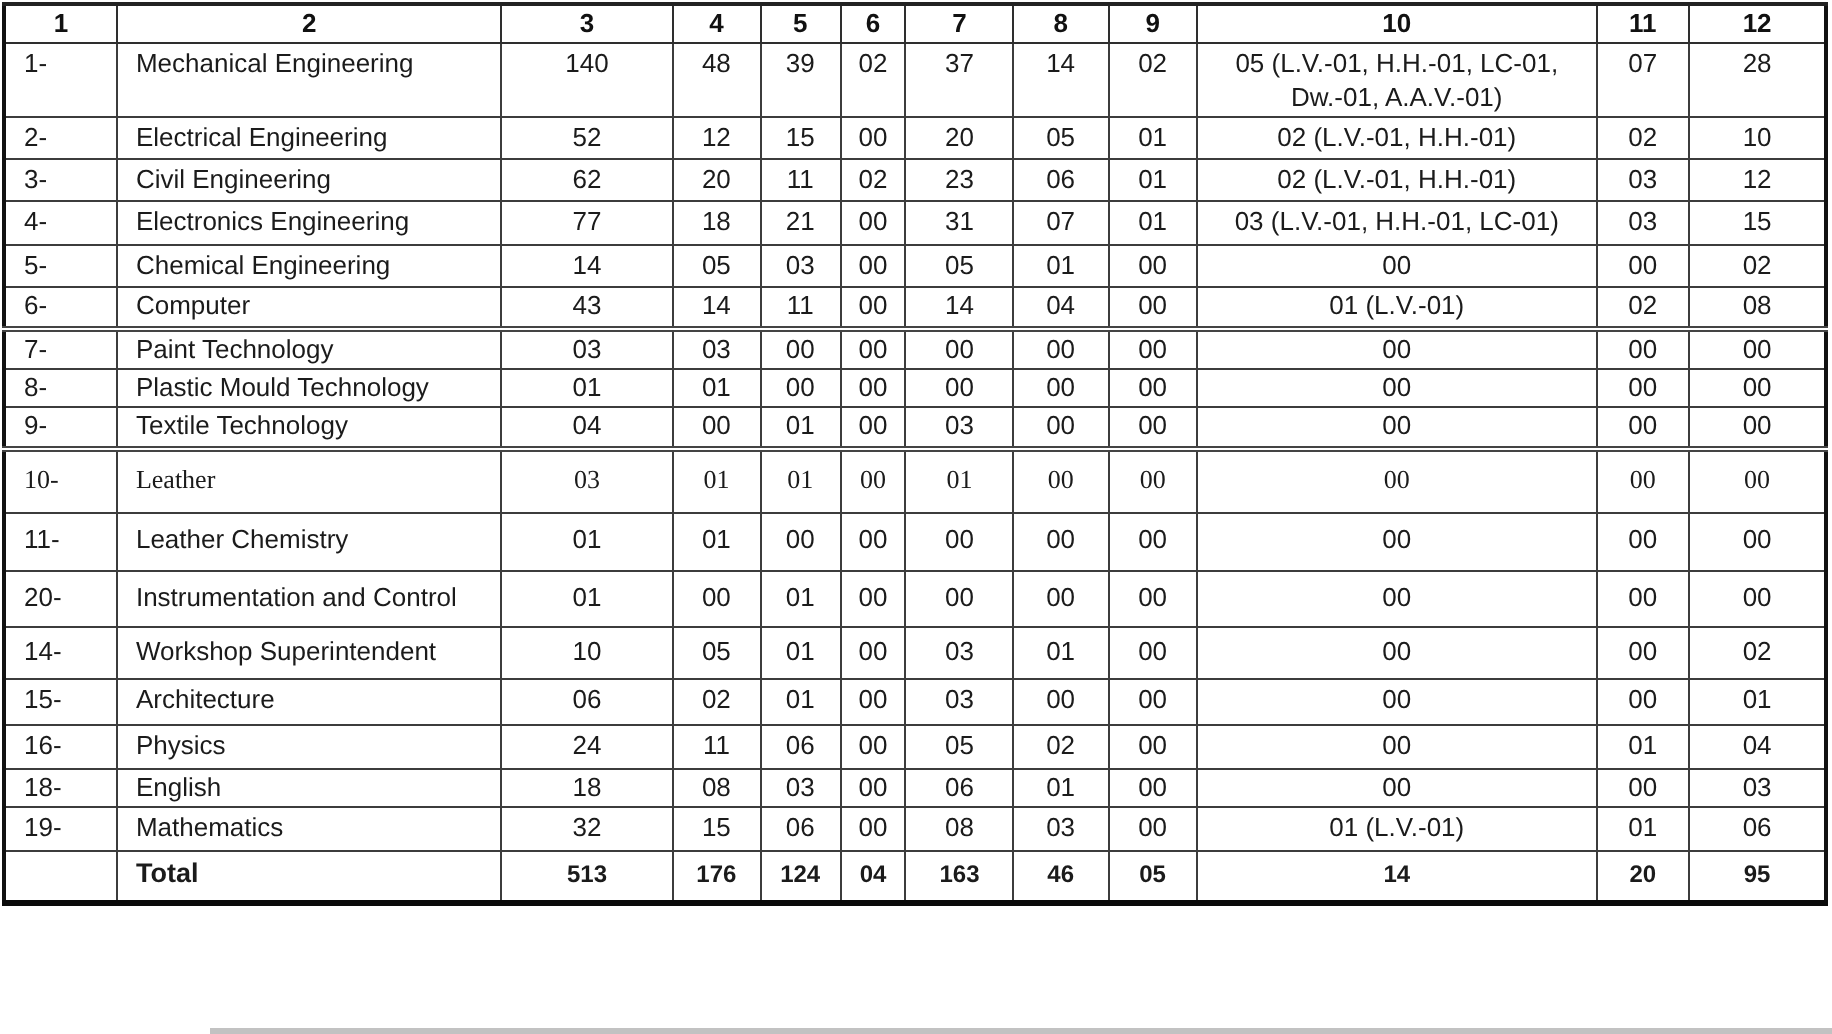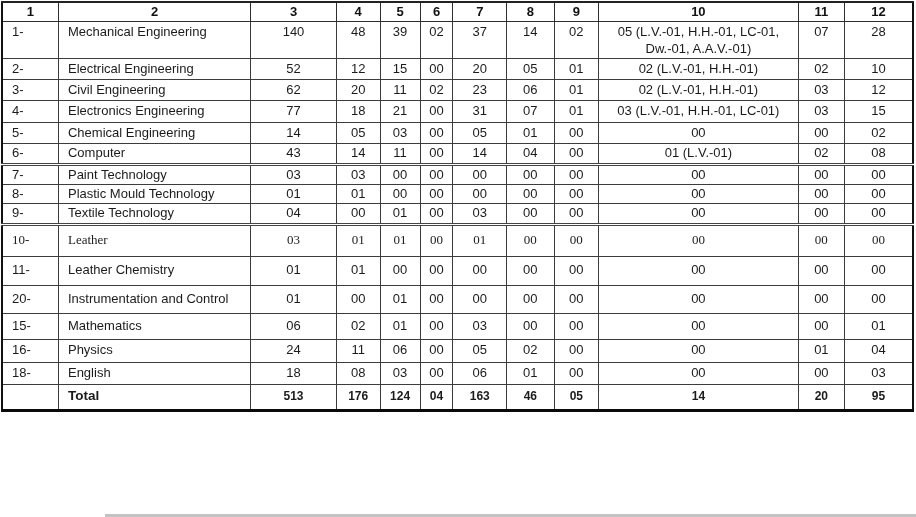--- a/index.html
+++ b/index.html
@@ -289,22 +289,36 @@
           <td class="cell-sc">01</td>
           <td class="cell-st">00</td>
           <td class="cell-obc">00</td>
           <td class="cell-ews">00</td>
           <td class="cell-dff">00</td>
           <td class="cell-ph">00</td>
           <td class="cell-exs">00</td>
           <td class="cell-women">00</td>
         </tr>
         <tr>
+          <td class="cell-sno">14-</td>
+          <td class="cell-subject">Workshop Superintendent</td>
+          <td class="cell-vacancies">10</td>
+          <td class="cell-ur">05</td>
+          <td class="cell-sc">01</td>
+          <td class="cell-st">00</td>
+          <td class="cell-obc">03</td>
+          <td class="cell-ews">01</td>
+          <td class="cell-dff">00</td>
+          <td class="cell-ph">00</td>
+          <td class="cell-exs">00</td>
+          <td class="cell-women">02</td>
+        </tr>
+        <tr>
           <td class="cell-sno">15-</td>
-          <td class="cell-subject">Mathematics</td>
+          <td class="cell-subject">Architecture</td>
           <td class="cell-vacancies">06</td>
           <td class="cell-ur">02</td>
           <td class="cell-sc">01</td>
           <td class="cell-st">00</td>
           <td class="cell-obc">03</td>
           <td class="cell-ews">00</td>
           <td class="cell-dff">00</td>
           <td class="cell-ph">00</td>
           <td class="cell-exs">00</td>
           <td class="cell-women">01</td>
@@ -329,20 +343,34 @@
           <td class="cell-vacancies">18</td>
           <td class="cell-ur">08</td>
           <td class="cell-sc">03</td>
           <td class="cell-st">00</td>
           <td class="cell-obc">06</td>
           <td class="cell-ews">01</td>
           <td class="cell-dff">00</td>
           <td class="cell-ph">00</td>
           <td class="cell-exs">00</td>
           <td class="cell-women">03</td>
+        </tr>
+        <tr>
+          <td class="cell-sno">19-</td>
+          <td class="cell-subject">Mathematics</td>
+          <td class="cell-vacancies">32</td>
+          <td class="cell-ur">15</td>
+          <td class="cell-sc">06</td>
+          <td class="cell-st">00</td>
+          <td class="cell-obc">08</td>
+          <td class="cell-ews">03</td>
+          <td class="cell-dff">00</td>
+          <td class="cell-ph">01 (L.V.-01)</td>
+          <td class="cell-exs">01</td>
+          <td class="cell-women">06</td>
         </tr>
       </tbody>
     <tfoot>
       <tr>
           <td class="total-val cell-sno"></td>
           <td class="total-label cell-subject">Total</td>
           <td class="total-val cell-vacancies">513</td>
           <td class="total-val cell-ur">176</td>
           <td class="total-val cell-sc">124</td>
           <td class="total-val cell-st">04</td>

